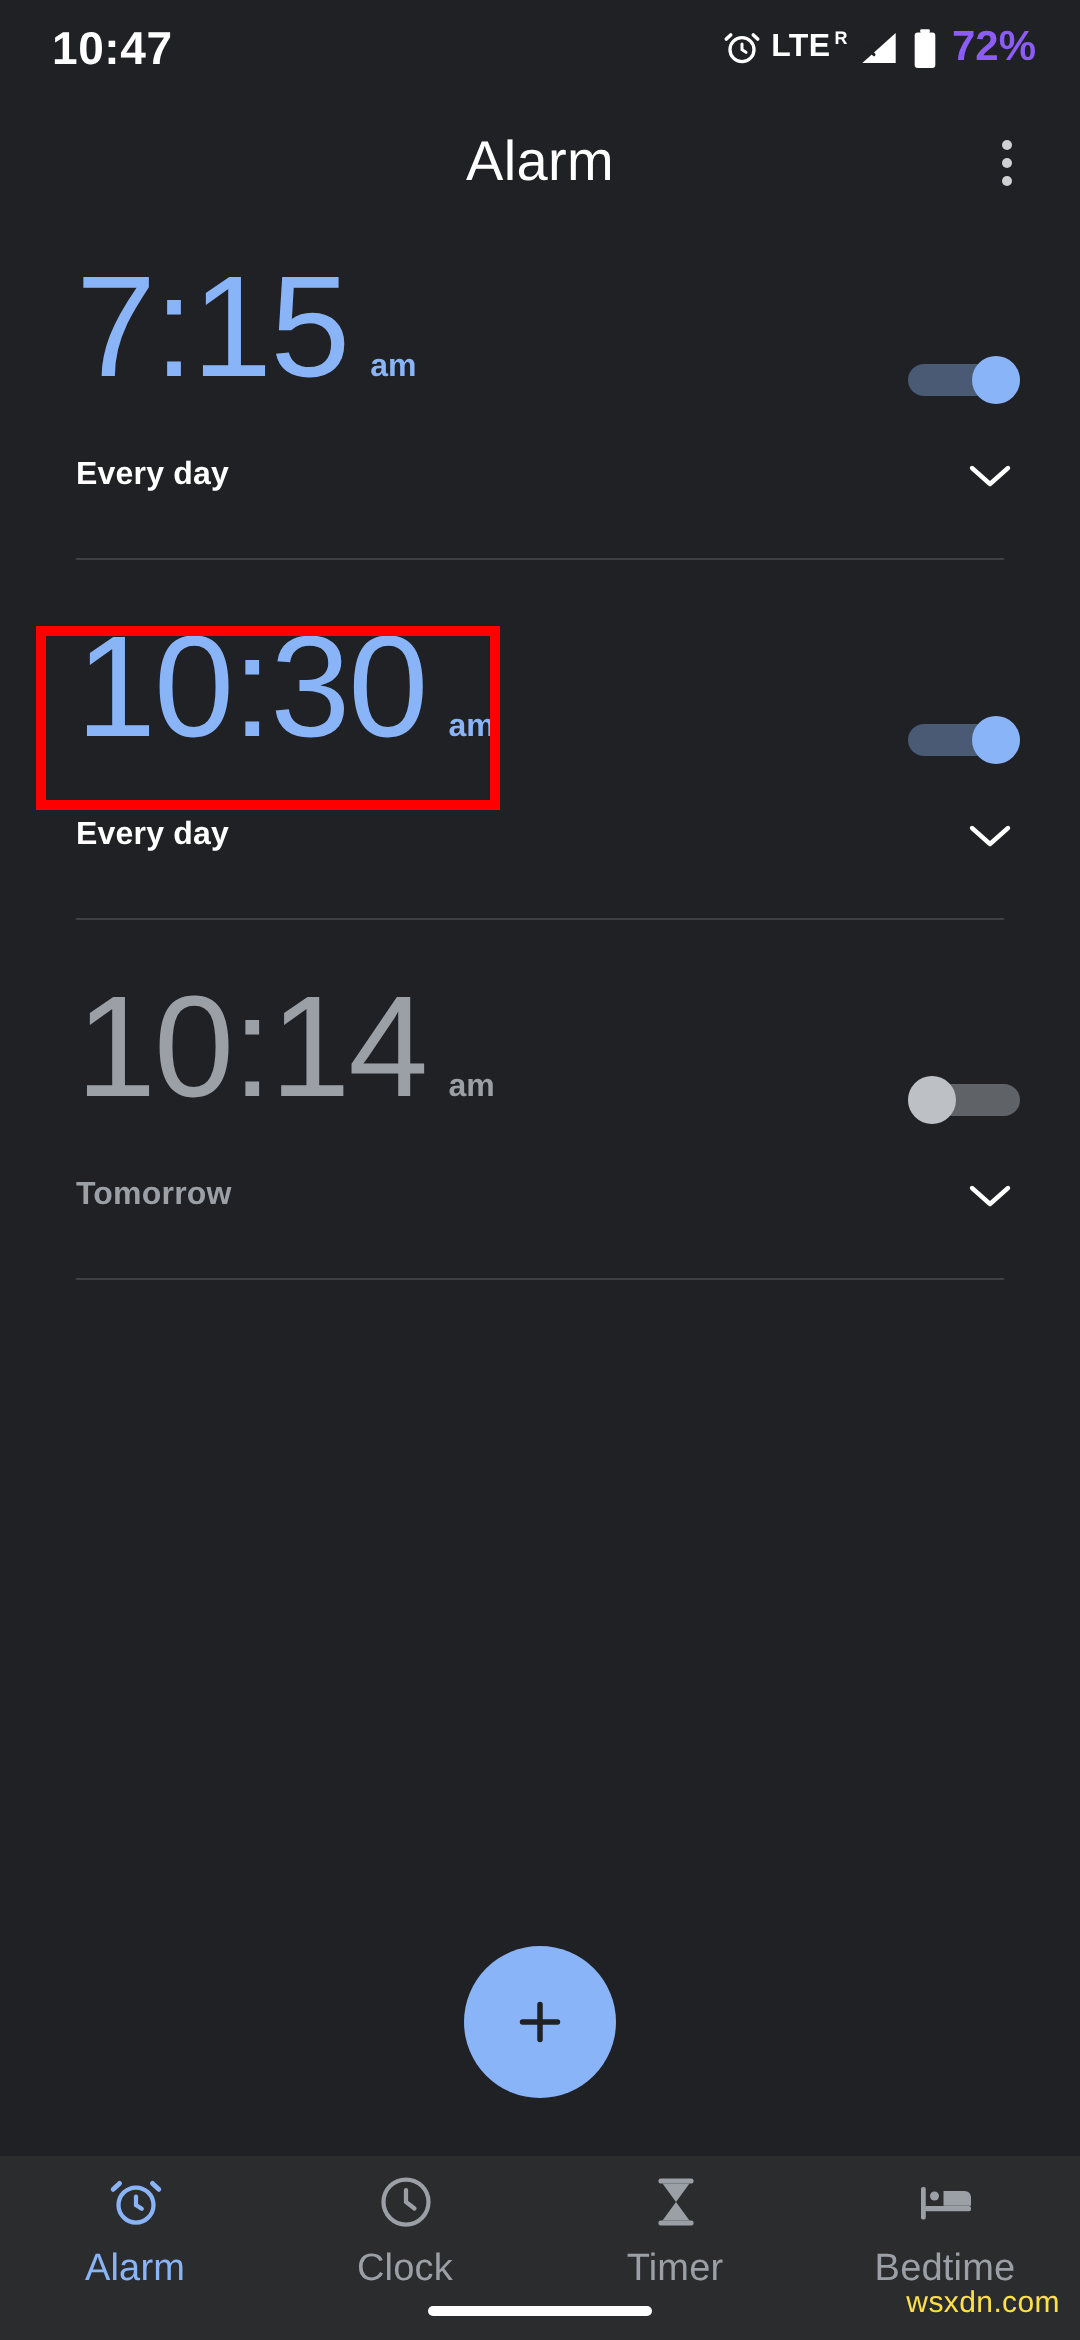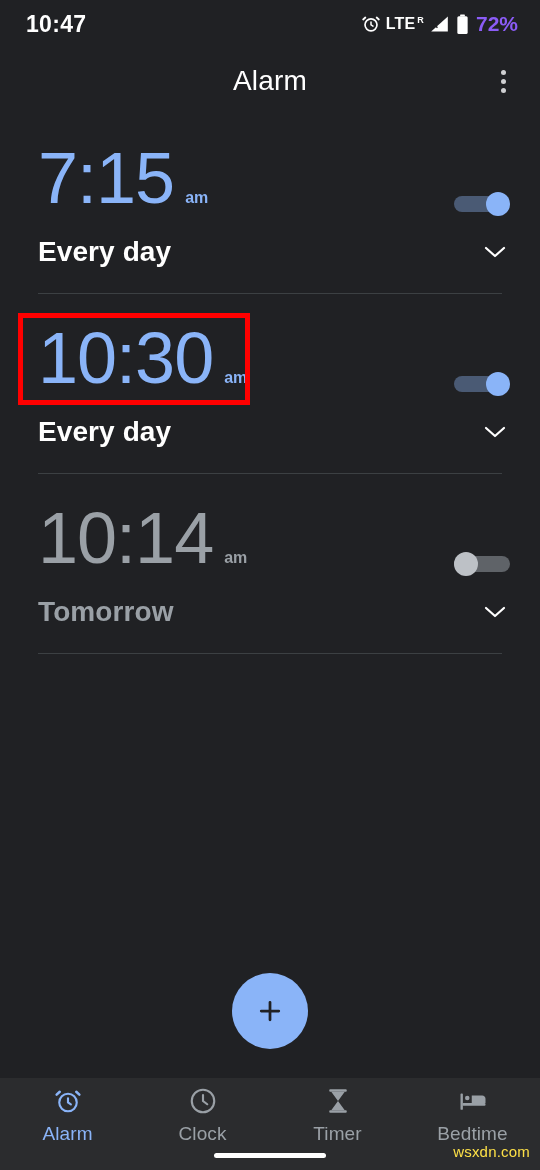--- a/index.html
+++ b/index.html
@@ -34,21 +34,21 @@
     color:#ffffff; font-size:28px; font-weight:normal; letter-spacing:.2px;
   }
   .overflow {
     position:absolute; right:20px; top:50%; transform:translateY(-50%);
     width:34px; height:34px; display:flex; flex-direction:column;
     align-items:center; justify-content:center; gap:4px; cursor:pointer;
   }
   .overflow i { display:block; width:5px; height:5px; border-radius:50%; background:#cfd0d2; }
 
   
-  .alarm-list { position:absolute; top:114px; left:0; width:540px; }
+  .alarm-list { position:absolute; top:100px; left:0; width:540px; }
   .alarm-item { position:relative; width:540px; height:180px; }
 
   .alarm-row-time {
     position:absolute; left:38px; top:18px; right:30px; height:92px;
     display:flex; align-items:center;
   }
   .time-block { display:flex; align-items:baseline; }
   .time-main { font-size:72px; font-weight:300; line-height:1; letter-spacing:-1px; }
   .time-ampm { font-size:16px; font-weight:700; margin-left:11px;margin-top:20px; }
   .on  .time-main, .on  .time-ampm { color:#8ab4f8; }
@@ -66,21 +66,21 @@
   }
   .toggle.on  .track { background:#4a5a74; }
   .toggle.on  .knob  { background:#8ab4f8; right:0; }
   .toggle.off .track { background:#5f6368; }
   .toggle.off .knob  { background:#bdc1c6; left:0; }
 
   .alarm-row-days {
     position:absolute; left:38px; right:30px; top:118px; height:40px;
     display:flex; align-items:center; justify-content:space-between;
   }
-  .days-label { font-size:28px; font-weight:bold; letter-spacing:.1px; }
+  .days-label { font-size:16px; font-weight:bold; letter-spacing:.1px; }
   .on  .days-label { color:#ffffff; }
   .off .days-label { color:#9aa0a6; }
   .chevron { width:30px; height:30px; display:flex; align-items:center; justify-content:center; cursor:pointer; }
 
   .divider {
     position:absolute; left:38px; right:38px; bottom:0; height:1px; background:#3c4043;
   }
 
   
   .annot-box {

